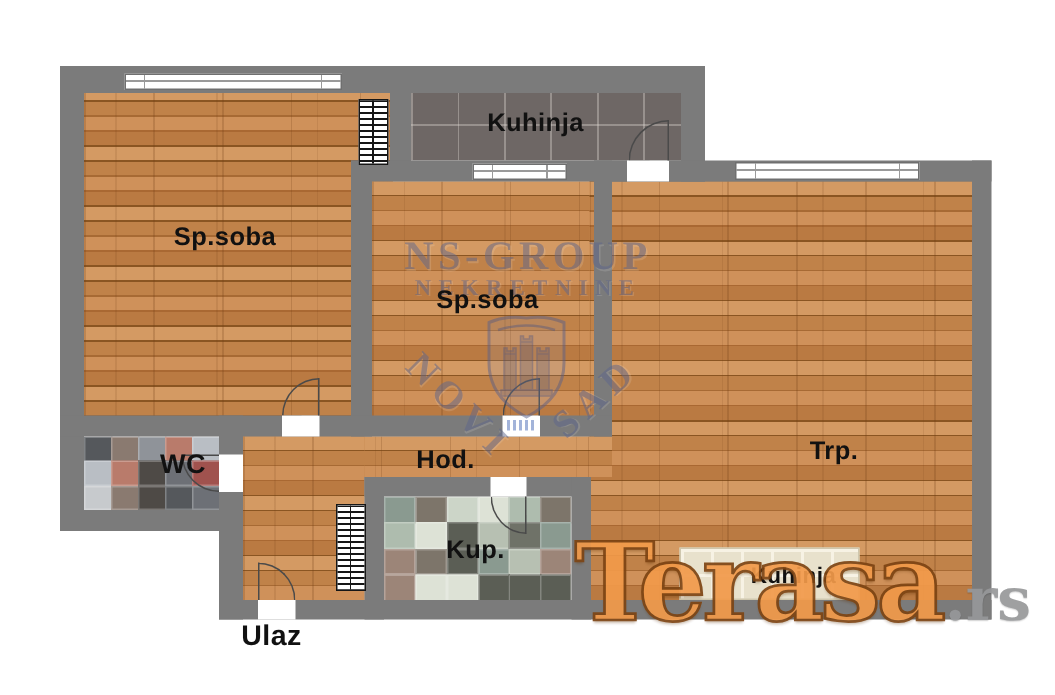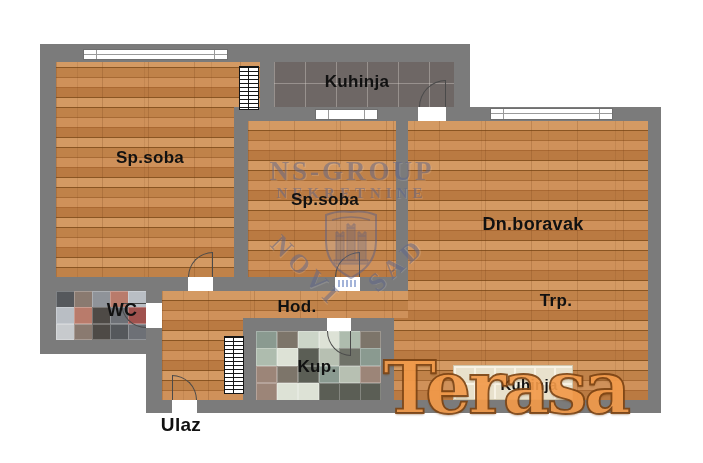--- a/index.html
+++ b/index.html
@@ -187,25 +187,25 @@
       <path d="M36 28 h8 v-4 h-2 v2 h-4 v-2 h-2 Z M36 28 h8 v24 h-8 Z"></path>
       <rect x="12" y="52" width="34" height="4"></rect>
     </g>
   </svg>
   <div class="wm wm-rot-r" style="left:306px;top:271px;font-size:26px;letter-spacing:5px;">NOVI</div>
   <div class="wm wm-rot-l" style="left:397px;top:265px;font-size:26px;letter-spacing:5px;">SAD</div>
 
   <div class="room-label" style="left:150px;top:158px;">Sp.soba</div>
   <div class="room-label" style="left:357px;top:82px;">Kuhinja</div>
   <div class="room-label" style="left:325px;top:200px;">Sp.soba</div>
-  <div class="room-label" style="left:533px;top:224px;font-size:18px;">Dn.boravak</div>
   <div class="room-label" style="left:556px;top:301px;">Trp.</div>
   <div class="room-label" style="left:104px;top:310px;font-size:18px;margin-left:18px;">WC</div>
   <div class="room-label" style="left:297px;top:307px;">Hod.</div>
   <div class="room-label" style="left:317px;top:367px;">Kup.</div>
   <div class="room-label" style="left:529px;top:384px;font-size:15px;">Kuhinja</div>
   <div class="room-label" style="left:181px;top:425px;font-size:19px;">Ulaz</div>
 
   <div id="brand">
     <span class="name">Terasa</span>
+    <span class="tld">.rs</span>
   </div>
 
 </div>
 
 </body></html>

